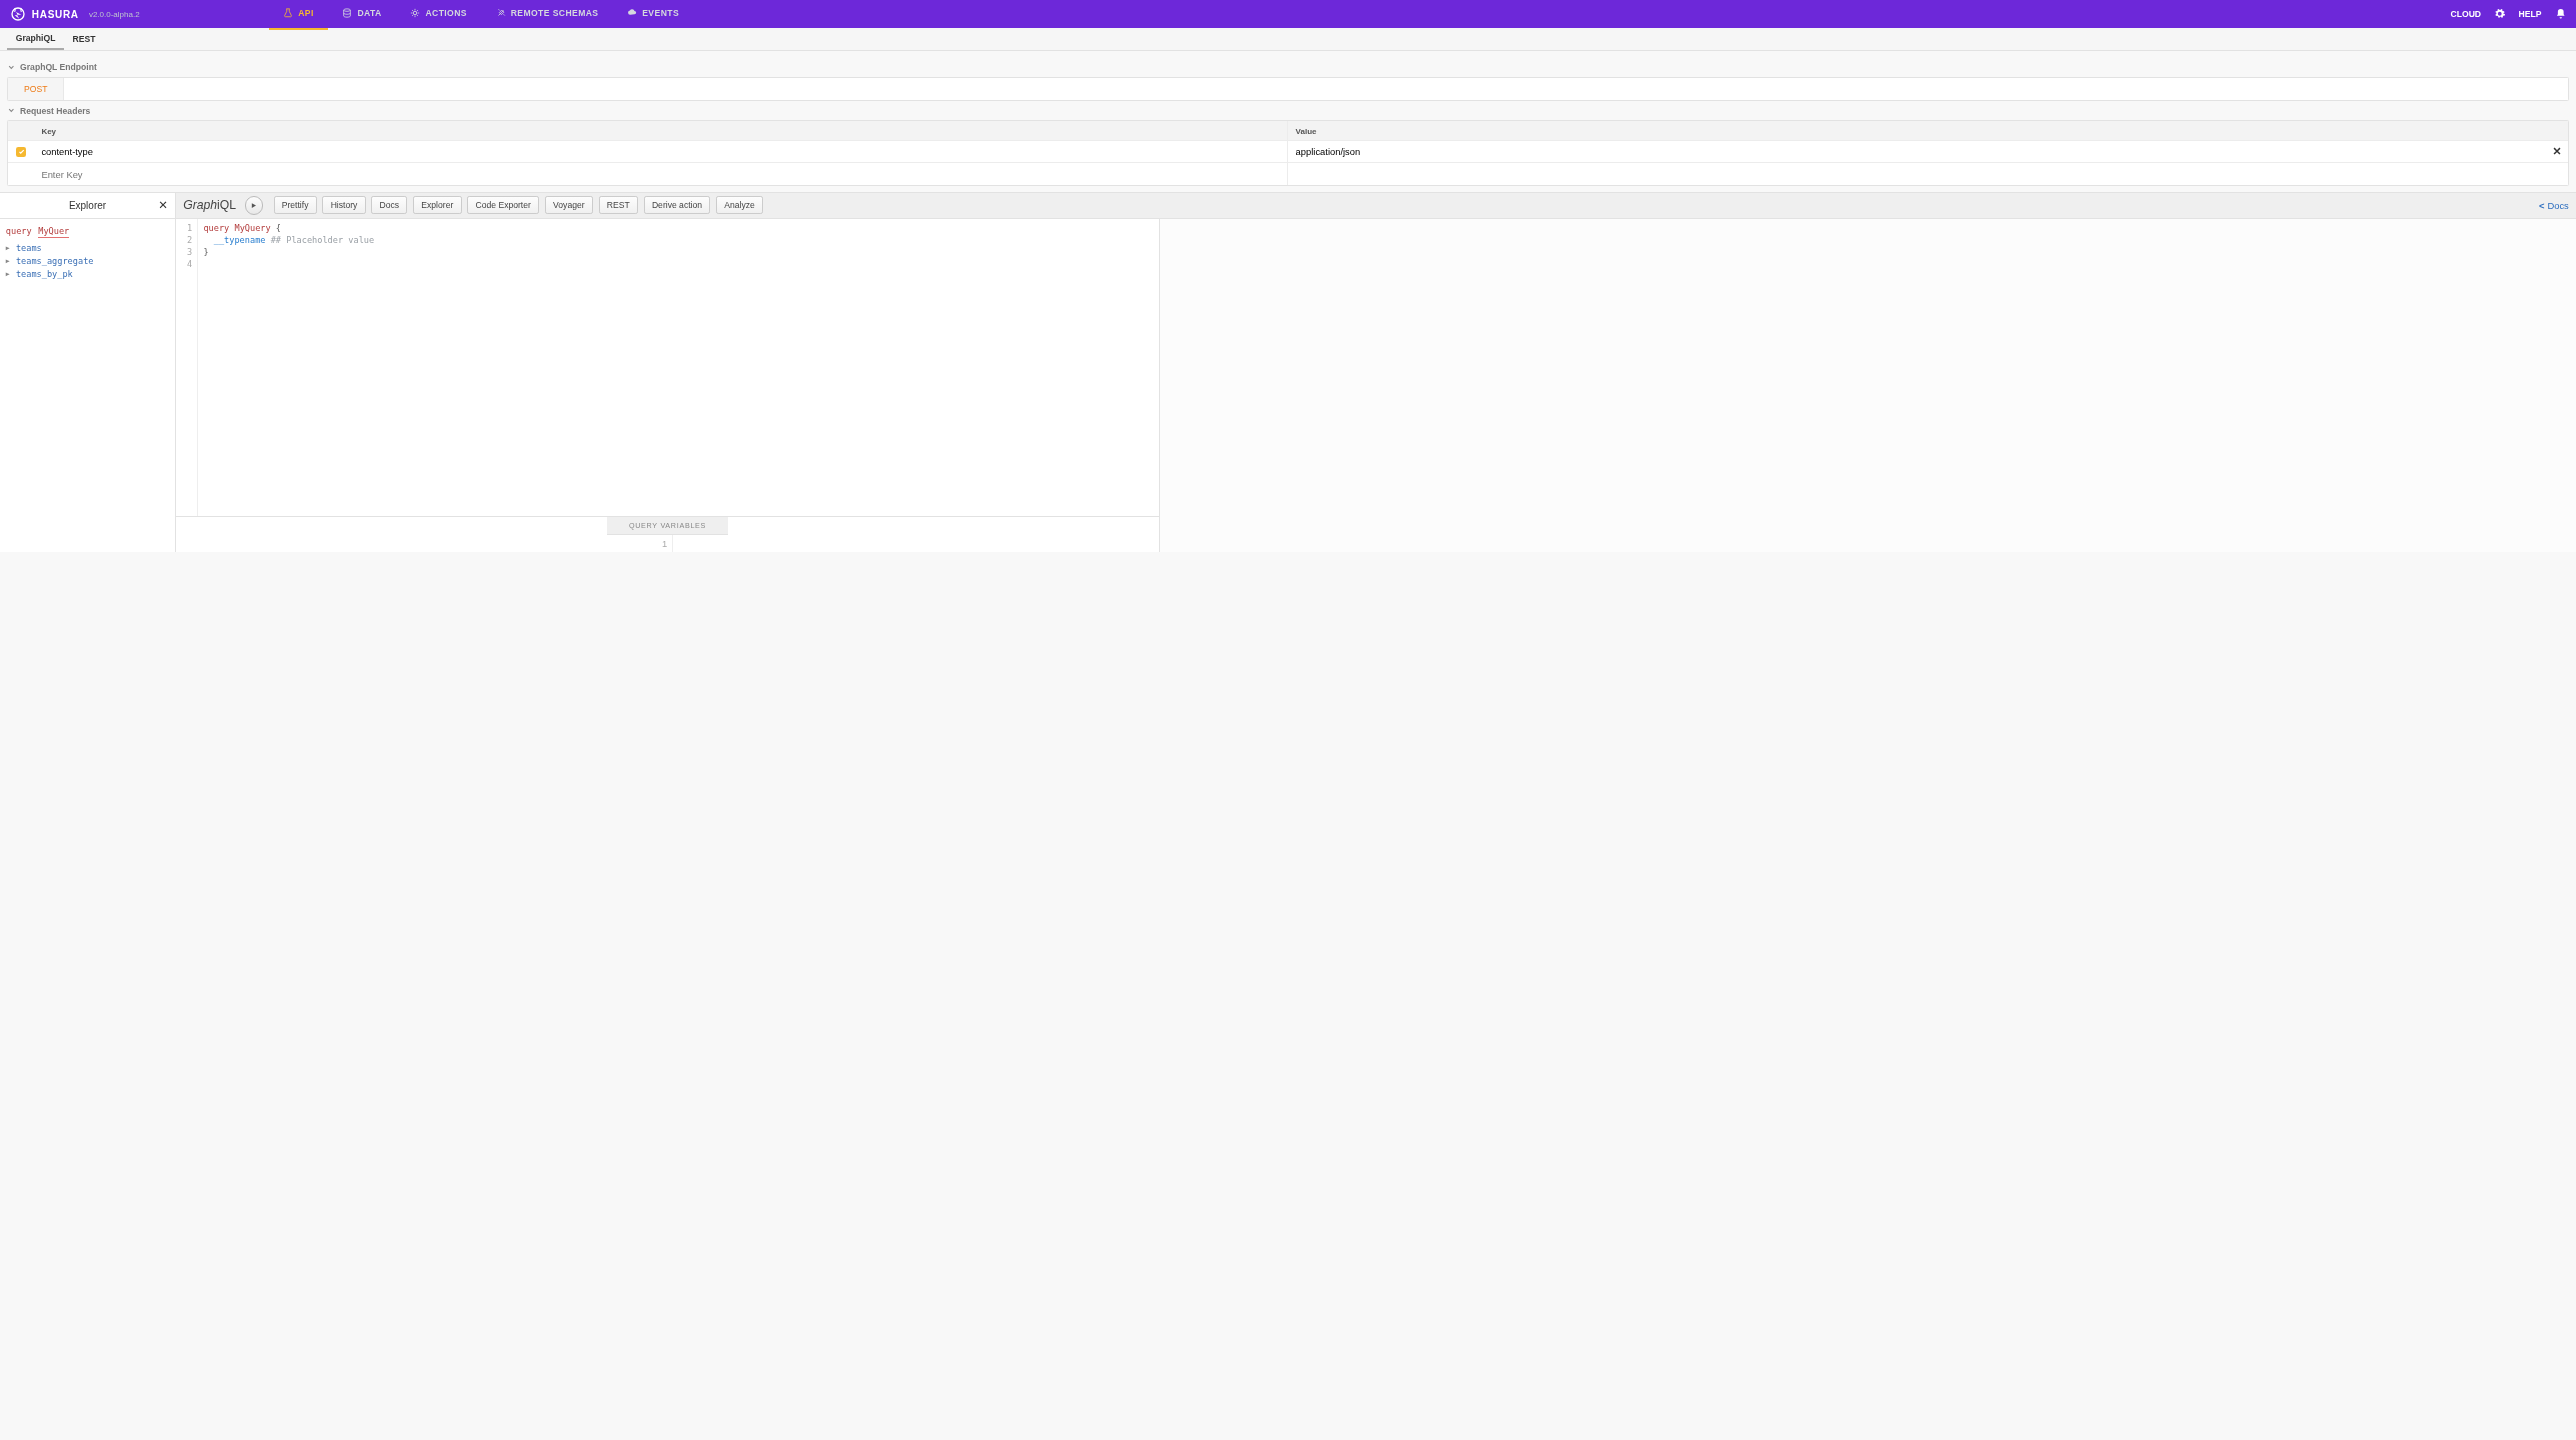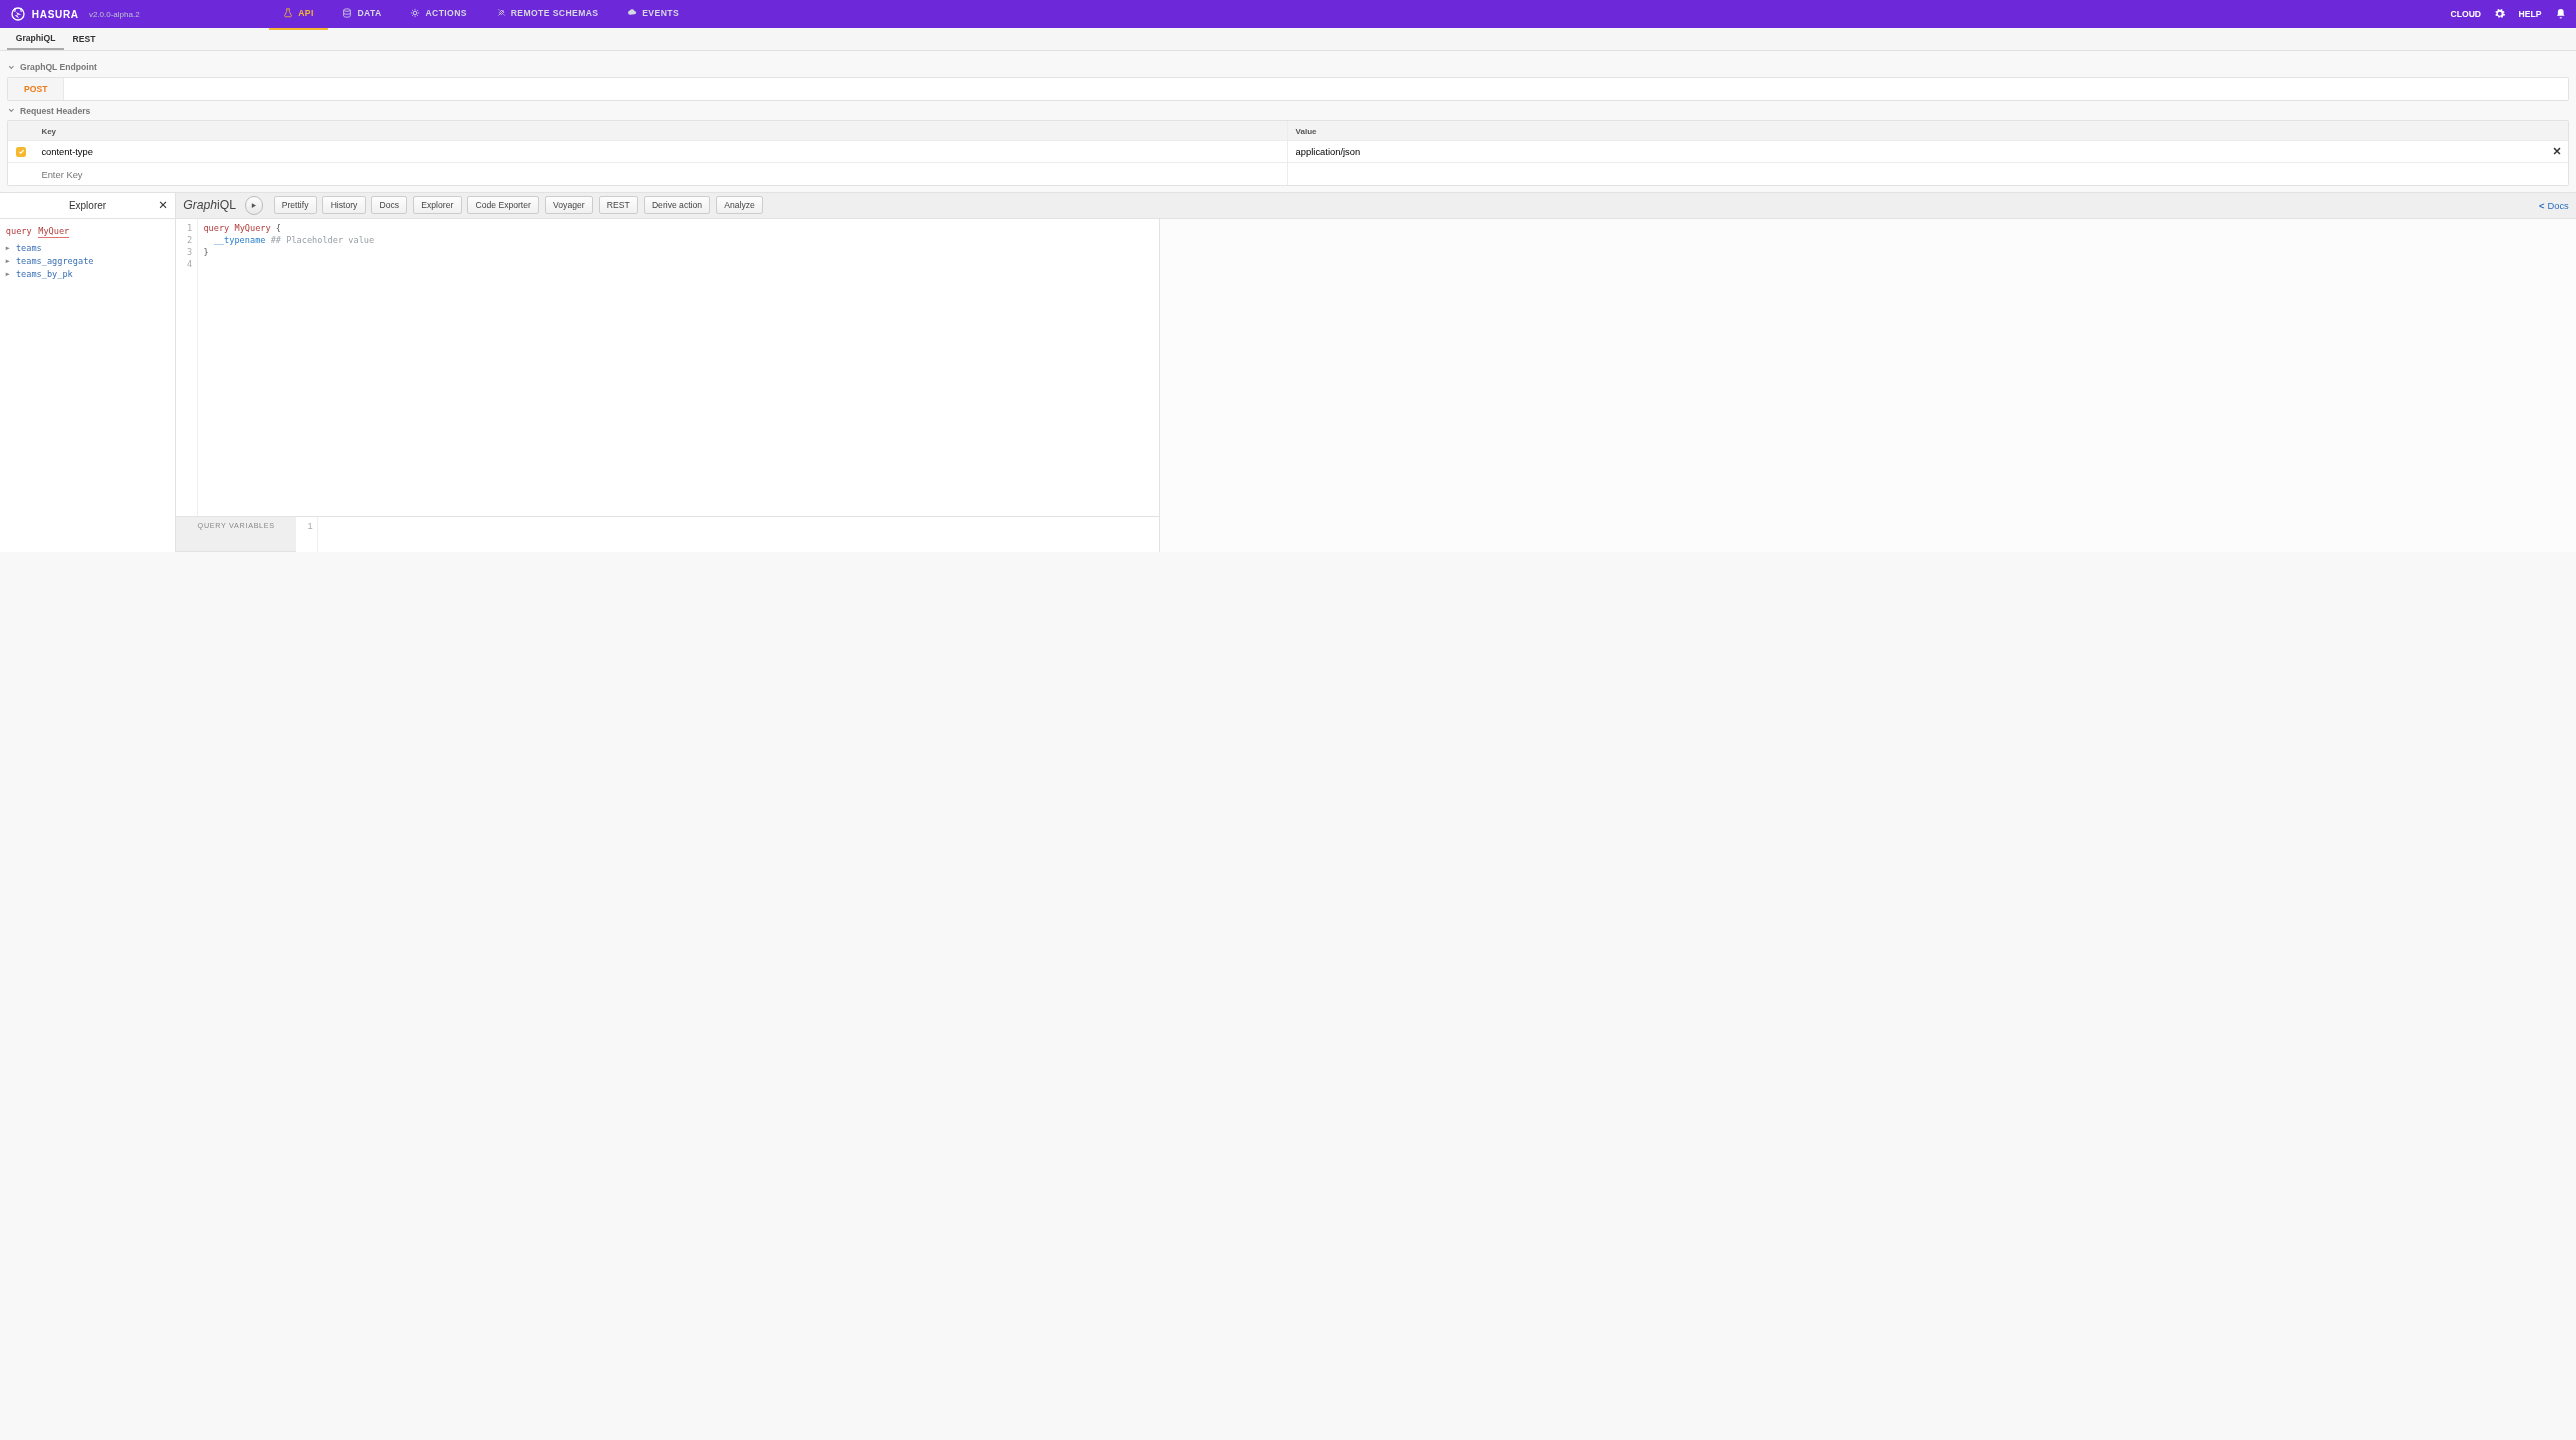--- a/index.html
+++ b/index.html
@@ -23,21 +23,21 @@
 .subtabs { background: #f6f6f6; border-bottom: 0.7px solid #e2e2e2; height: 23px; display: flex; align-items: stretch; padding-left: 7.2px; }
 .subtab { padding: 0 8.6px; display: flex; align-items: center; font-weight: 700; font-size: 8.6px; color: #333; cursor: pointer; }
 .subtab.active { border-bottom: 2.2px solid #aaa; }
 
 
 .content { padding: 7.2px; }
 .section-hdr { display: flex; align-items: center; gap: 4.3px; color: #777; font-weight: 700; font-size: 8.6px; padding: 4.3px 0; cursor: pointer; }
 .chev { width: 8.6px; height: 8.6px; }
 
 .endpoint-row { display: flex; background: #fff; border: 0.7px solid #e2e2e2; border-radius: 1.4px; height: 24.5px; align-items: stretch; }
-.method { width: 56px; display: flex; align-items: center; justify-content: center; background: #f5f5f5; border-right: 0.7px solid #e8e8e8; color: #ee7b16; font-weight: 700; font-size: 8.6px; }
+.method { width: 56px; display: flex; align-items: center; justify-content: center; background: #f5f5f5; border-right: 0.7px solid #e8e8e8; color: #ee7b16; font-weight: 400; font-size: 8.6px; }
 .endpoint-input { flex: 1; border: none; padding: 0 8.6px; font-size: 9.4px; color: #444; }
 
 .relay { display: flex; justify-content: flex-end; align-items: center; gap: 5.8px; padding: 4.3px 2.9px; }
 .toggle { width: 21.6px; height: 11.5px; background: #222; border-radius: 6.5px; position: relative; cursor: pointer; }
 .toggle-knob { position: absolute; top: 1.4px; left: 1.4px; width: 8.6px; height: 8.6px; background: #ddd; border-radius: 50%; }
 .relay-label { font-size: 8.6px; color: #555; }
 .relay-info { width: 10px; height: 10px; background: #555; border-radius: 50%; color: #fff; font-size: 7.2px; display: flex; align-items: center; justify-content: center; font-weight: 700; }
 
 
 .hdr-table { border: 0.7px solid #e2e2e2; border-radius: 1.4px; background: #fff; margin-bottom: 5.8px; }
@@ -79,21 +79,21 @@
 .gql-split { flex: 1; display: flex; }
 .editor-col { flex: 0 0 41%; border-right: 0.7px solid #e2e2e2; display: flex; flex-direction: column; }
 .code-area { display: flex; flex: 1; font-family: Menlo, Consolas, monospace; font-size: 8.6px; position: relative; }
 .gutter { width: 21.6px; background: #fff; border-right: 0.7px solid #eee; text-align: right; padding: 2.9px 4.3px 0 0; color: #aaa; line-height: 12.2px; }
 .code { flex: 1; padding: 2.9px 5.8px; line-height: 12.2px; white-space: pre; }
 .tok-kw { color: #b33c3c; }
 .tok-def { color: #b33c3c; }
 .tok-field { color: #2a7fcf; }
 .tok-brace { color: #555; }
 .tok-comment { color: #9aa0a6; }
-.qvars { height: 36px; border-top: 0.7px solid #e2e2e2; display: flex; flex-direction: row; }
+.qvars { height: 36px; border-top: 0.7px solid #e2e2e2; display: flex; flex-direction: column; align-items: center; }
 .qvars-hdr { background: #efefef; padding: 4.3px 21.6px; font-size: 7.2px; letter-spacing: 0.7px; color: #888; border-bottom: 0.7px solid #e2e2e2; text-transform: uppercase; }
 .qvars-body { display: flex; flex: 1; }
 .result-col { flex: 1; background: #fcfcfc; }
 </style>
 </head>
 <body>
 
 <div class="topnav">
   <div class="logo">
     <svg class="logo-mark" viewBox="0 0 24 24" fill="none" stroke="#fff" stroke-width="2">

